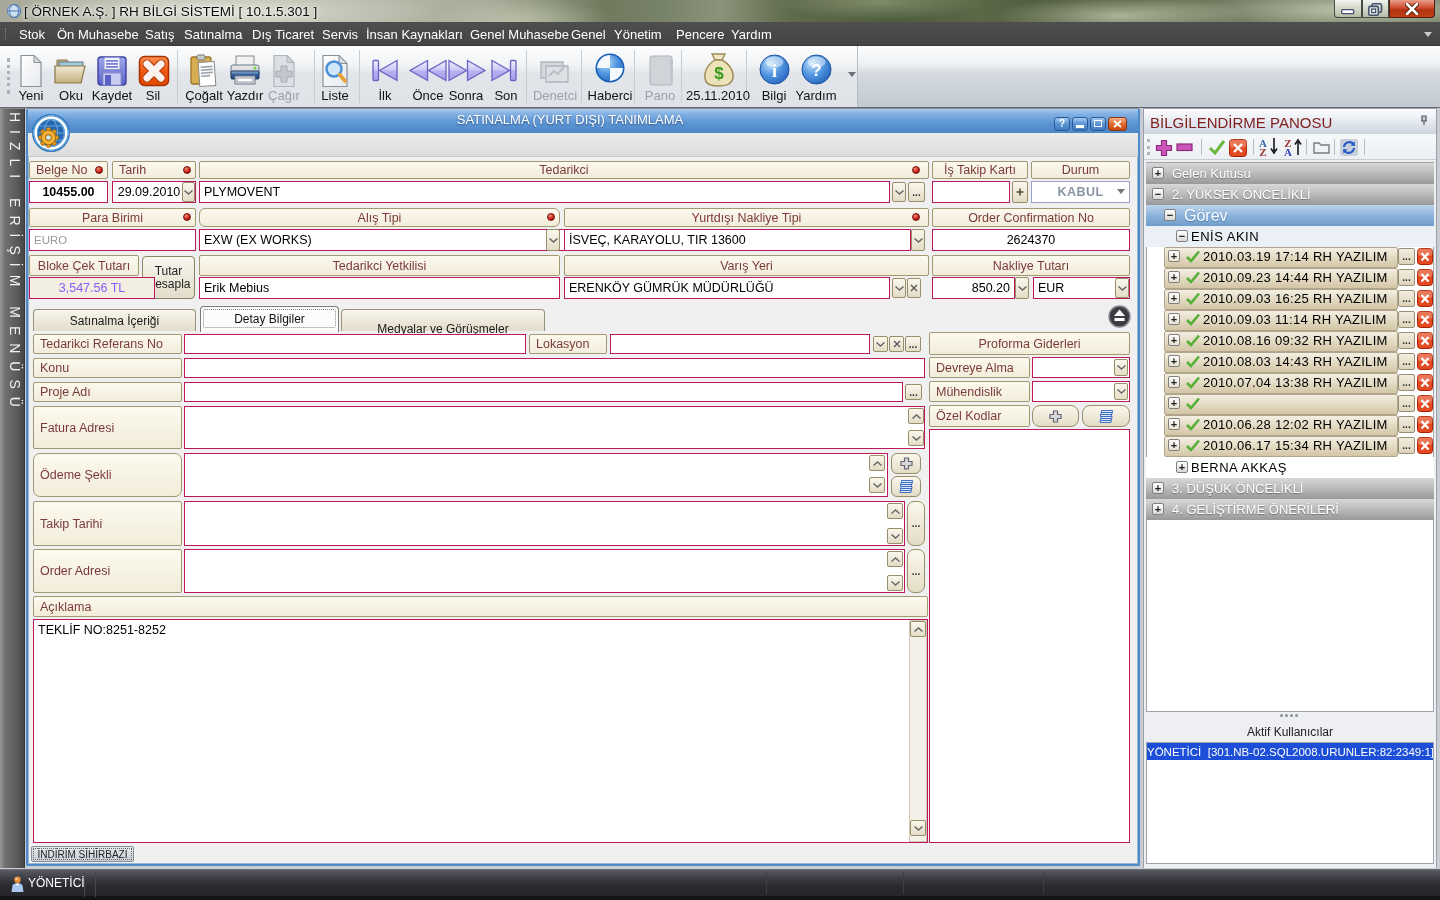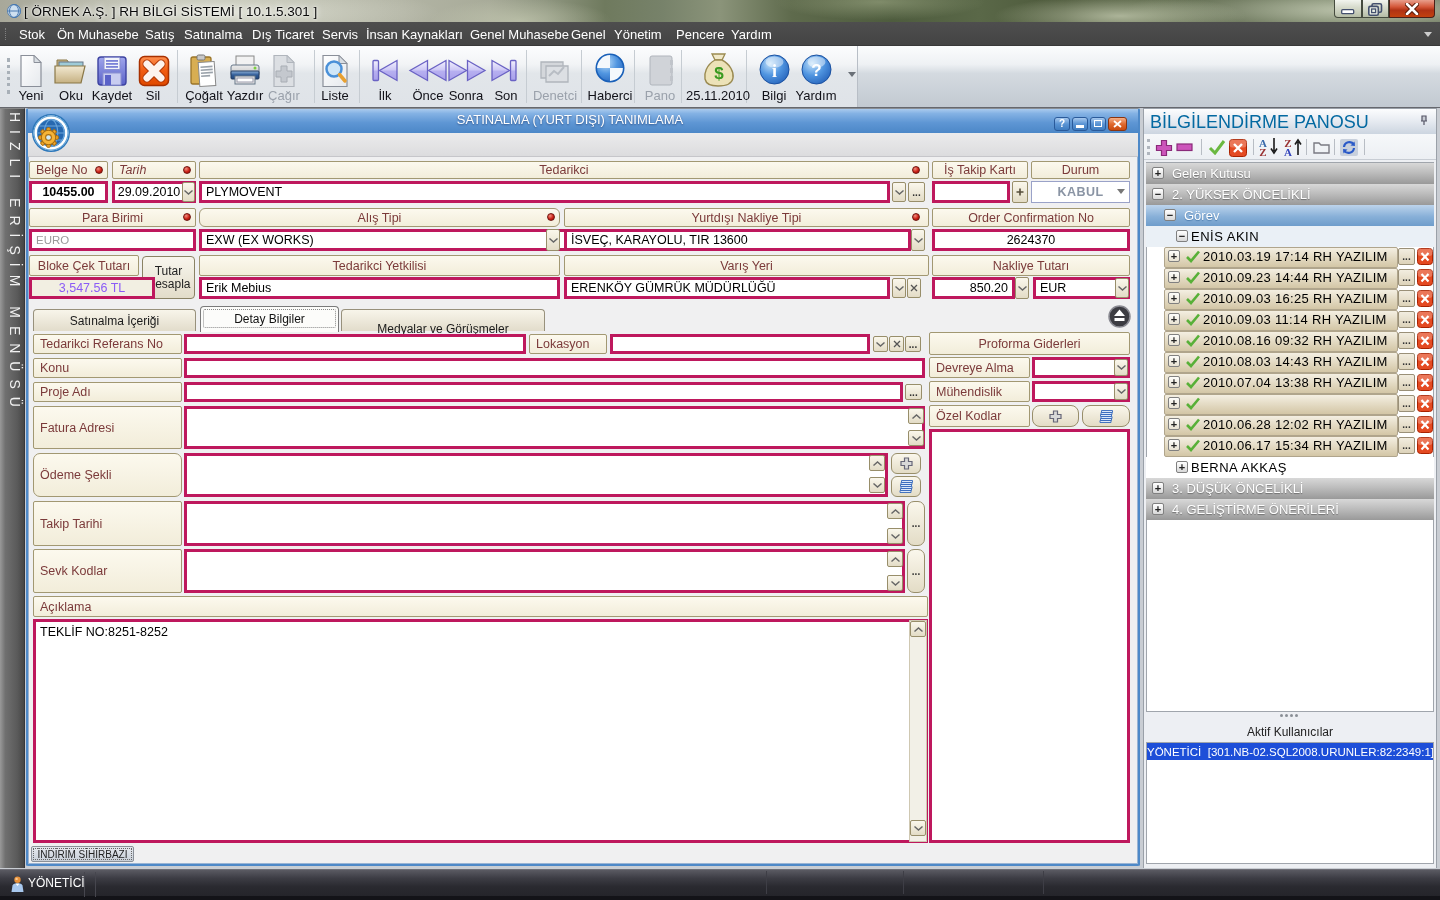--- a/index.html
+++ b/index.html
@@ -1,19 +1,19 @@
 <!DOCTYPE html>
 <html><head><meta charset="utf-8">
 <style>
 html,body{margin:0;padding:0;}
 body{width:1440px;height:900px;overflow:hidden;position:relative;font-family:"Liberation Sans",sans-serif;background:#c9cdd3;}
 .ab{position:absolute;box-sizing:border-box;}
 .lbl{position:absolute;box-sizing:border-box;background:linear-gradient(#fcf9ee,#f2edda);border:1px solid #a29872;border-radius:2px;color:#7b3a3a;font-size:12.5px;display:flex;align-items:center;justify-content:center;white-space:nowrap;}
 .lbl.lft{justify-content:flex-start;padding-left:6px;}
-.inp{position:absolute;box-sizing:border-box;background:#fff;border:3px solid #be185d;font-size:12.5px;color:#000;display:flex;align-items:center;padding:0 4px;white-space:nowrap;overflow:hidden;}
+.inp{position:absolute;box-sizing:border-box;background:#fff;border:1px solid #be185d;font-size:12.5px;color:#000;display:flex;align-items:center;padding:0 4px;white-space:nowrap;overflow:hidden;}
 .dot{position:absolute;width:6px;height:6px;border-radius:50%;background:radial-gradient(circle at 35% 30%,#f09080,#cc2015 55%,#8a0d05);border:1px solid #701510;}
 .sbtn{position:absolute;box-sizing:border-box;background:linear-gradient(#faf7ec,#e3dcc6);border:1px solid #988e6a;border-radius:2px;display:flex;align-items:center;justify-content:center;color:#555;}
 .gray-row{position:absolute;left:1146px;width:288px;height:21px;background:linear-gradient(#d8d8d8,#bdbdbd 45%,#999999);color:#fff;font-size:13px;display:flex;align-items:center;text-shadow:0 1px 1px rgba(0,0,0,.35);}
 .task-row{position:absolute;left:1164px;width:232px;height:19px;background:linear-gradient(#f4efe2,#e0d6bd 60%,#d3c6a6);border:1px solid #b0a58c;border-radius:2px;}
 .pm{position:absolute;width:12px;height:12px;box-sizing:border-box;background:linear-gradient(#ffffff,#d8d8d8);border:1px solid #808080;border-radius:2px;color:#222;display:flex;align-items:center;justify-content:center;font-size:11px;line-height:9px;font-weight:bold;}
 .tsk-txt{position:absolute;font-size:13px;letter-spacing:0.3px;color:#000;white-space:nowrap;}
 .menu-it{color:#fff;font-size:13px;}
 </style></head><body>
 
 <div class="ab" style="left:0;top:0;width:1440px;height:22px;background:
@@ -293,21 +293,21 @@
 <rect x="-1.8" y="-9.8" width="3.6" height="3.8" rx="1" transform="rotate(270)"></rect>
 <rect x="-1.8" y="-9.8" width="3.6" height="3.8" rx="1" transform="rotate(315)"></rect>
 </g>
 <circle r="7.2" fill="#f5b437" stroke="#a86d10" stroke-width="1.1"></circle>
 <circle r="2.9" fill="#cfeaf8" stroke="#a86d10" stroke-width="1.1"></circle>
 </g>
 </svg>
 
 <div class="lbl lft" style="left:29px;top:161px;width:79px;height:18px;">Belge No</div>
 <div class="dot" style="left:95px;top:166px;"></div>
-<div class="lbl lft" style="left:112px;top:161px;width:84px;height:18px;font-style:italic;">Tarih</div>
+<div class="lbl lft" style="left:112px;top:161px;width:84px;height:18px;">Tarih</div>
 <div class="dot" style="left:183px;top:166px;"></div>
 <div class="lbl" style="left:199px;top:161px;width:730px;height:18px;">Tedarikci</div>
 <div class="dot" style="left:912px;top:166px;"></div>
 <div class="lbl" style="left:932px;top:161px;width:96px;height:18px;">İş Takip Kartı</div>
 <div class="lbl" style="left:1031px;top:161px;width:99px;height:18px;">Durum</div>
 <div class="inp" style="left:29px;top:181px;width:79px;height:22px;justify-content:center;font-weight:bold;">10455.00</div>
 <div class="inp" style="left:112px;top:181px;width:84px;height:22px;justify-content:center;padding-right:14px;">29.09.2010</div>
 <div class="sbtn" style="left:182px;top:182px;width:13px;height:20px;">
     <svg width="9" height="5">
       <path d="M0.5 0.5 L4.5 4 L8.5 0.5" stroke="#666666" stroke-width="1.4" fill="none"></path>
@@ -462,21 +462,21 @@
     <svg width="9" height="5">
       <path d="M0.5 4.5 L4.5 1 L8.5 4.5" stroke="#666666" stroke-width="1.4" fill="none"></path>
     </svg>
   </div>
 <div class="sbtn" style="left:887px;top:528px;width:16px;height:16px;">
     <svg width="9" height="5">
       <path d="M0.5 0.5 L4.5 4 L8.5 0.5" stroke="#666666" stroke-width="1.4" fill="none"></path>
     </svg>
   </div>
 <div class="sbtn" style="left:907px;top:501px;width:18px;height:45px;border-radius:7px;font-weight:bold;font-size:10px;color:#333;">...</div>
-<div class="lbl lft" style="left:33px;top:549px;width:149px;height:44px;">Sevk Kodlar</div>
+<div class="lbl lft" style="left:33px;top:549px;width:149px;height:44px;">Order Adresi</div>
 <div class="inp" style="left:184px;top:549px;width:721px;height:44px;"></div>
 <div class="sbtn" style="left:887px;top:551px;width:16px;height:16px;">
     <svg width="9" height="5">
       <path d="M0.5 4.5 L4.5 1 L8.5 4.5" stroke="#666666" stroke-width="1.4" fill="none"></path>
     </svg>
   </div>
 <div class="sbtn" style="left:887px;top:575px;width:16px;height:16px;">
     <svg width="9" height="5">
       <path d="M0.5 0.5 L4.5 4 L8.5 0.5" stroke="#666666" stroke-width="1.4" fill="none"></path>
     </svg>
@@ -528,21 +528,21 @@
         <path d="M2.5 0.5 h11 v2 h-11 z"></path>
       </g>
     </svg>
   </div>
 <div class="inp" style="left:929px;top:429px;width:201px;height:414px;"></div>
 
 <div class="ab" style="left:31px;top:846px;width:103px;height:16px;background:linear-gradient(#e6e9ee,#c8cfd8);border:1px solid #8a9098;border-radius:2px;font-size:10px;color:#222222;display:flex;align-items:center;justify-content:center;outline:1px dotted #666;outline-offset:-3px;">İNDİRİM SİHİRBAZI</div>
 
 <div class="ab" style="left:1143px;top:108px;width:294px;height:760px;background:#edeff3;border:1px solid #9aa0a8;border-bottom:none;"></div>
 <div class="ab" style="left:1144px;top:109px;width:292px;height:25px;background:linear-gradient(#fcfdfe,#e8ecf2 45%,#ccd5e0);"></div>
-<div class="ab" style="left:1150px;top:113px;width:220px;height:18px;color:#0369a1;font-size:18px;display:flex;align-items:center;text-align:right;">BİLGİLENDİRME PANOSU</div>
+<div class="ab" style="left:1150px;top:113px;width:220px;height:18px;color:#7f1d1d;font-size:15px;display:flex;align-items:center;text-align:right;">BİLGİLENDİRME PANOSU</div>
 <svg class="ab" style="left:1419px;top:115px" width="10" height="11">
     <path d="M3 1 h4 v5 h-4 z M2 6 h6 M5 6 v4" stroke="#555566" stroke-width="1.2" fill="#c8ccd4"></path>
   </svg>
 <div class="ab" style="left:1144px;top:134px;width:292px;height:26px;background:linear-gradient(#f6f8fa,#eceff3);border-bottom:1px solid #c8cdd4;"></div>
 <div class="ab" style="left:1147px;top:139px;width:3px;height:16px;border-left:3px dotted #b0b6be;"></div>
 <svg class="ab" style="left:1155px;top:139px" width="18" height="17">
     <path d="M6.5 1.5 h5 v5 h5 v5 h-5 v5 h-5 v-5 h-5 v-5 h5 z" fill="#cc55bb" stroke="#8a2a7a" stroke-width="1.2"></path>
   </svg>
 <svg class="ab" style="left:1176px;top:143px" width="17" height="9">
     <rect x="1" y="1" width="15" height="6.5" fill="#cc55bb" stroke="#8a2a7a" stroke-width="1.2"></rect>
@@ -582,21 +582,21 @@
 
 <div class="ab" style="left:1146px;top:162px;width:288px;height:550px;background:#ffffff;border:1px solid #a0a5ac;"></div>
 <div class="gray-row" style="top:163px;"></div>
 <div class="pm" style="left:1152px;top:167px;">+</div>
 <div class="ab" style="left:1172px;top:163px;height:21px;display:flex;align-items:center;color:#ffffff;font-size:13px;text-shadow:0 1px 1px rgba(0,0,0,.35);">Gelen Kutusu</div>
 <div class="gray-row" style="top:184px;"></div>
 <div class="pm" style="left:1152px;top:188px;">−</div>
 <div class="ab" style="left:1172px;top:184px;height:21px;display:flex;align-items:center;color:#ffffff;font-size:13px;text-shadow:0 1px 1px rgba(0,0,0,.35);">2. YÜKSEK ÖNCELİKLİ</div>
 <div class="ab" style="left:1146px;top:205px;width:288px;height:21px;background:linear-gradient(#bdd4ec,#88b0d8 55%,#6f9dcb);"></div>
 <div class="pm" style="left:1164px;top:209px;">−</div>
-<div class="ab" style="left:1184px;top:205px;height:21px;display:flex;align-items:center;color:#ffffff;font-size:13px;text-shadow:0 1px 1px rgba(0,60,120,.4);">Görev</div>
+<div class="ab" style="left:1184px;top:205px;height:21px;display:flex;align-items:center;color:#ffffff;font-size:16px;text-shadow:0 1px 1px rgba(0,60,120,.4);">Görev</div>
 <div class="ab" style="left:1146px;top:226px;width:288px;height:21px;background:#eaf0f6;"></div>
 <div class="pm" style="left:1176px;top:230px;">−</div>
 <div class="ab" style="left:1191px;top:226px;height:21px;display:flex;align-items:center;color:#000000;font-size:13px;letter-spacing:0.5px;">ENİS AKIN</div>
 <div class="task-row" style="top:247px;"></div>
 <div class="pm" style="left:1168px;top:250px;background:linear-gradient(#fdfdfb,#e8e2d2);">+</div>
 <svg class="ab" style="left:1186px;top:250px" width="14" height="13">
     <path d="M1 7 L5 11 L13 1.5" fill="none" stroke="#58b038" stroke-width="2.6"></path>
   </svg>
 <div class="tsk-txt" style="left:1203px;top:247px;height:19px;display:flex;align-items:center;">2010.03.19 17:14 RH YAZILIM</div>
 <div class="sbtn" style="left:1398px;top:248px;width:17px;height:17px;background:linear-gradient(#f2ede0,#ddd3ba);border-color:#9a9078;font-weight:bold;font-size:10px;color:#333;">...</div>

